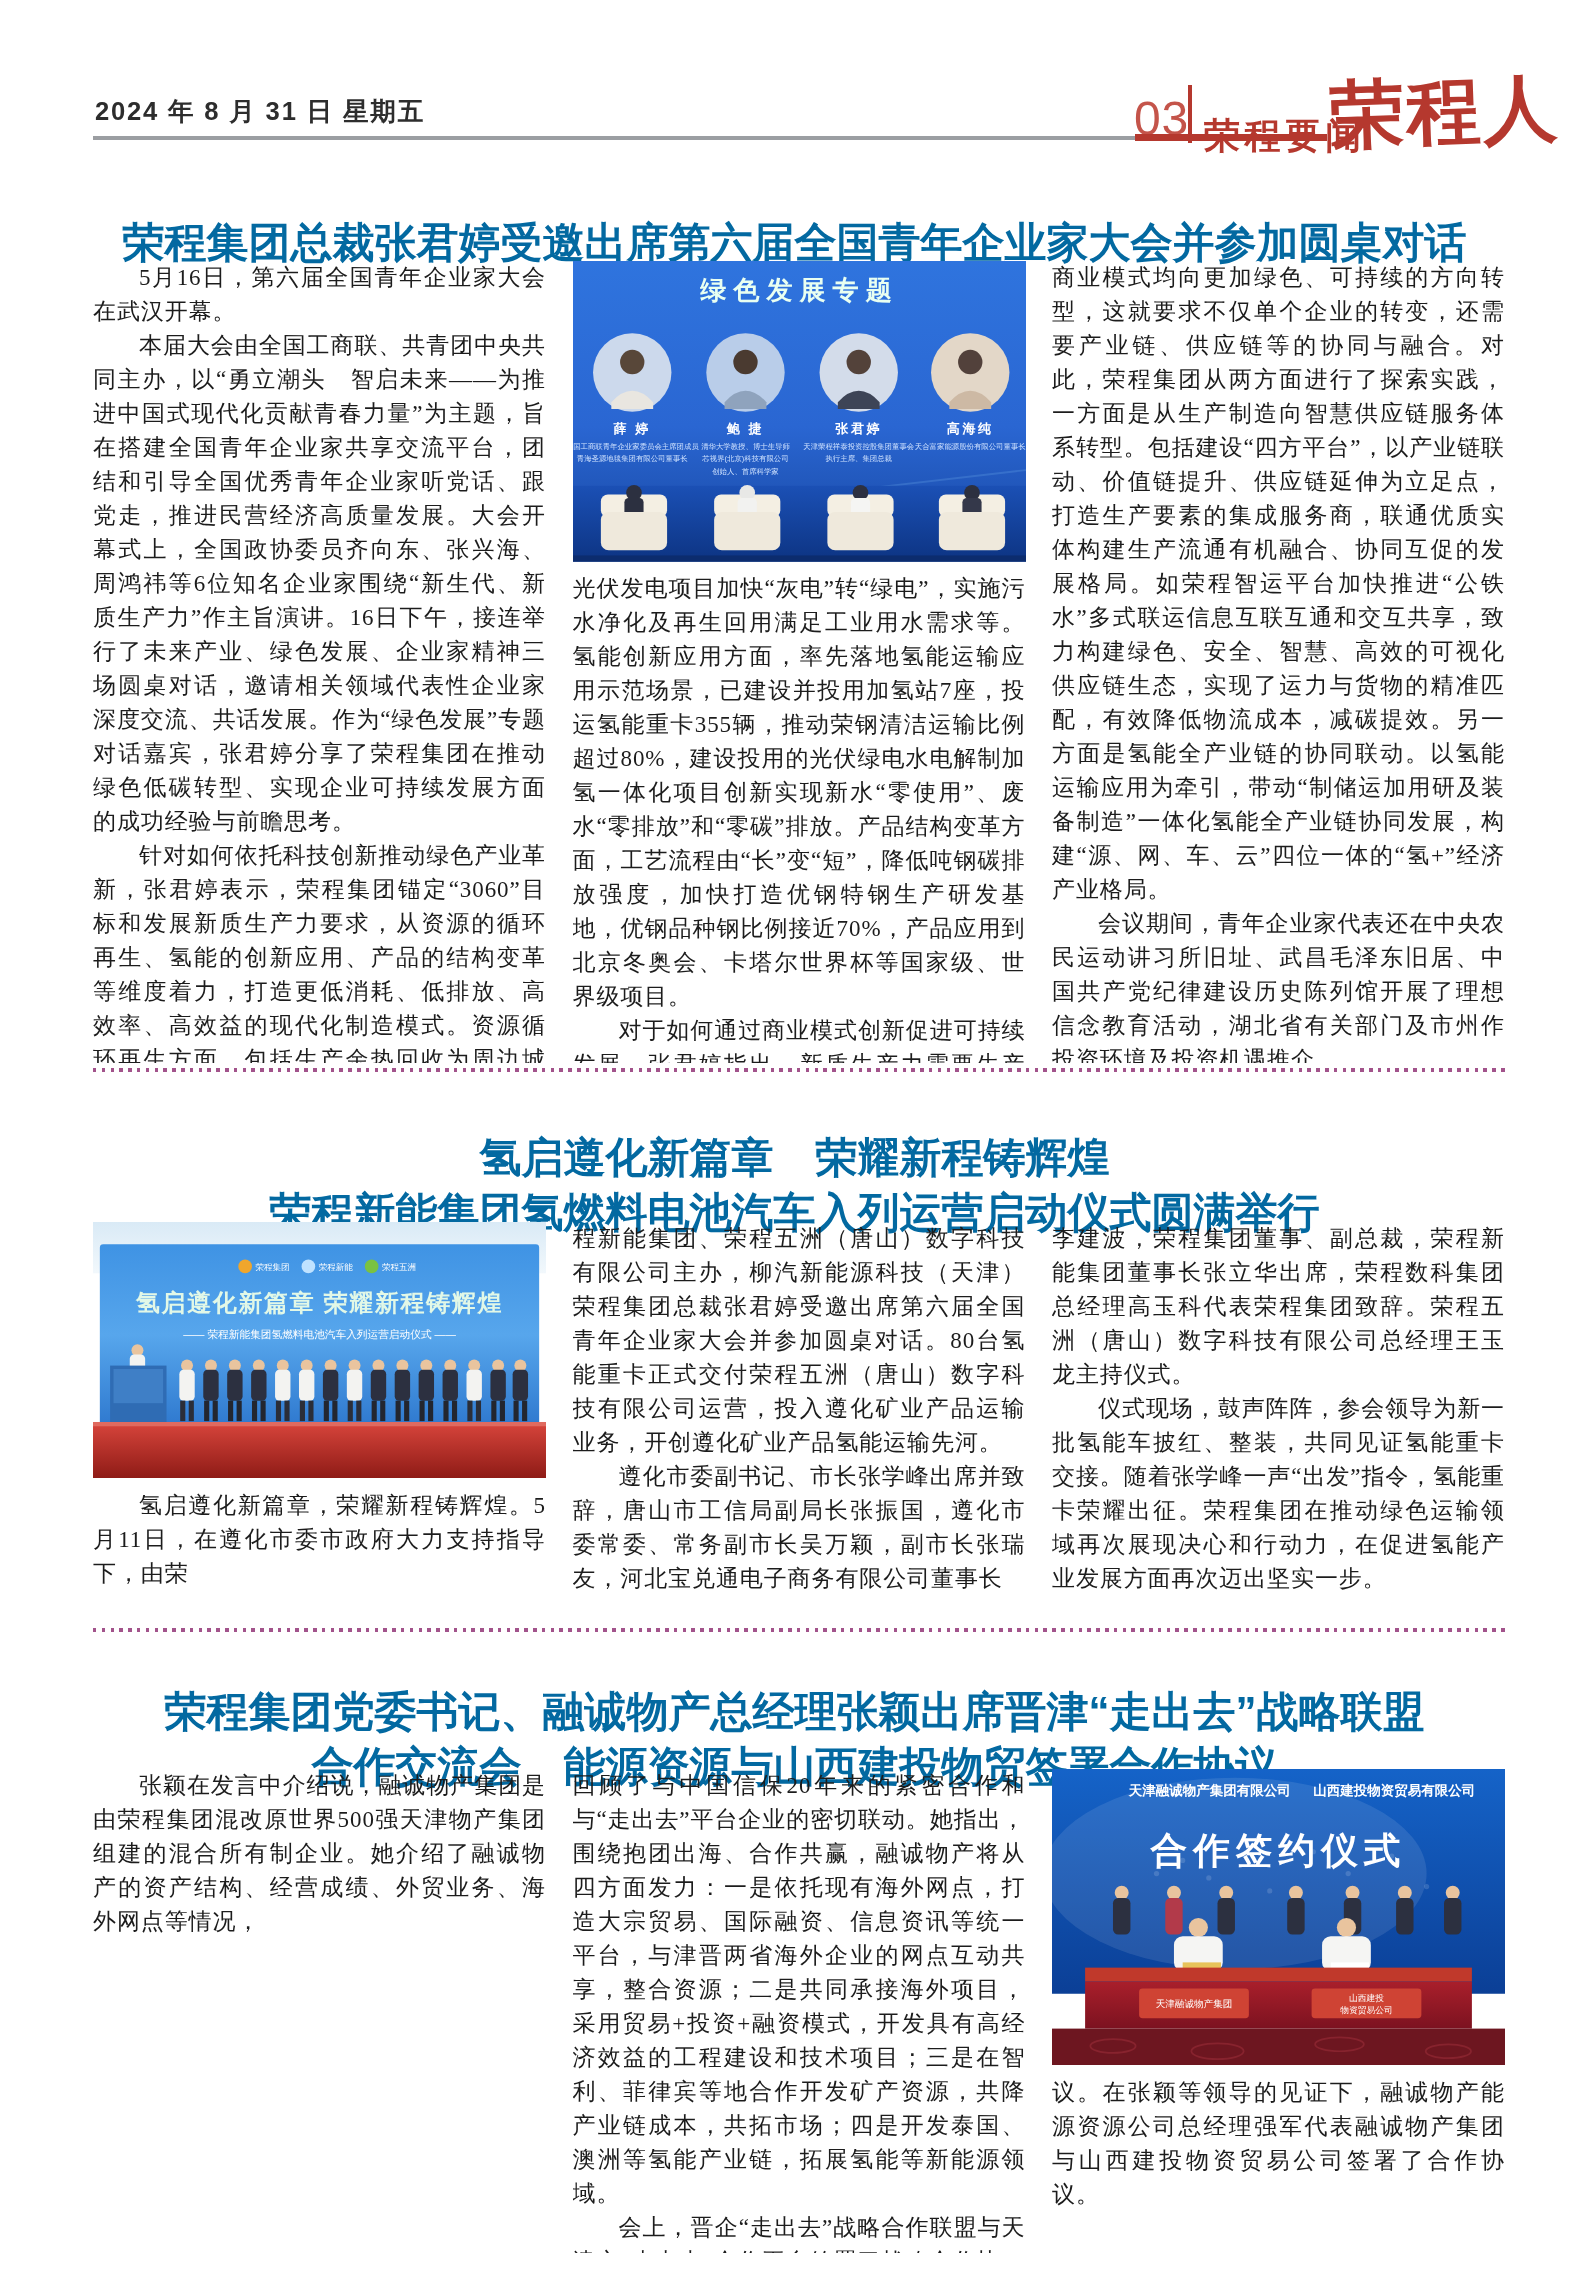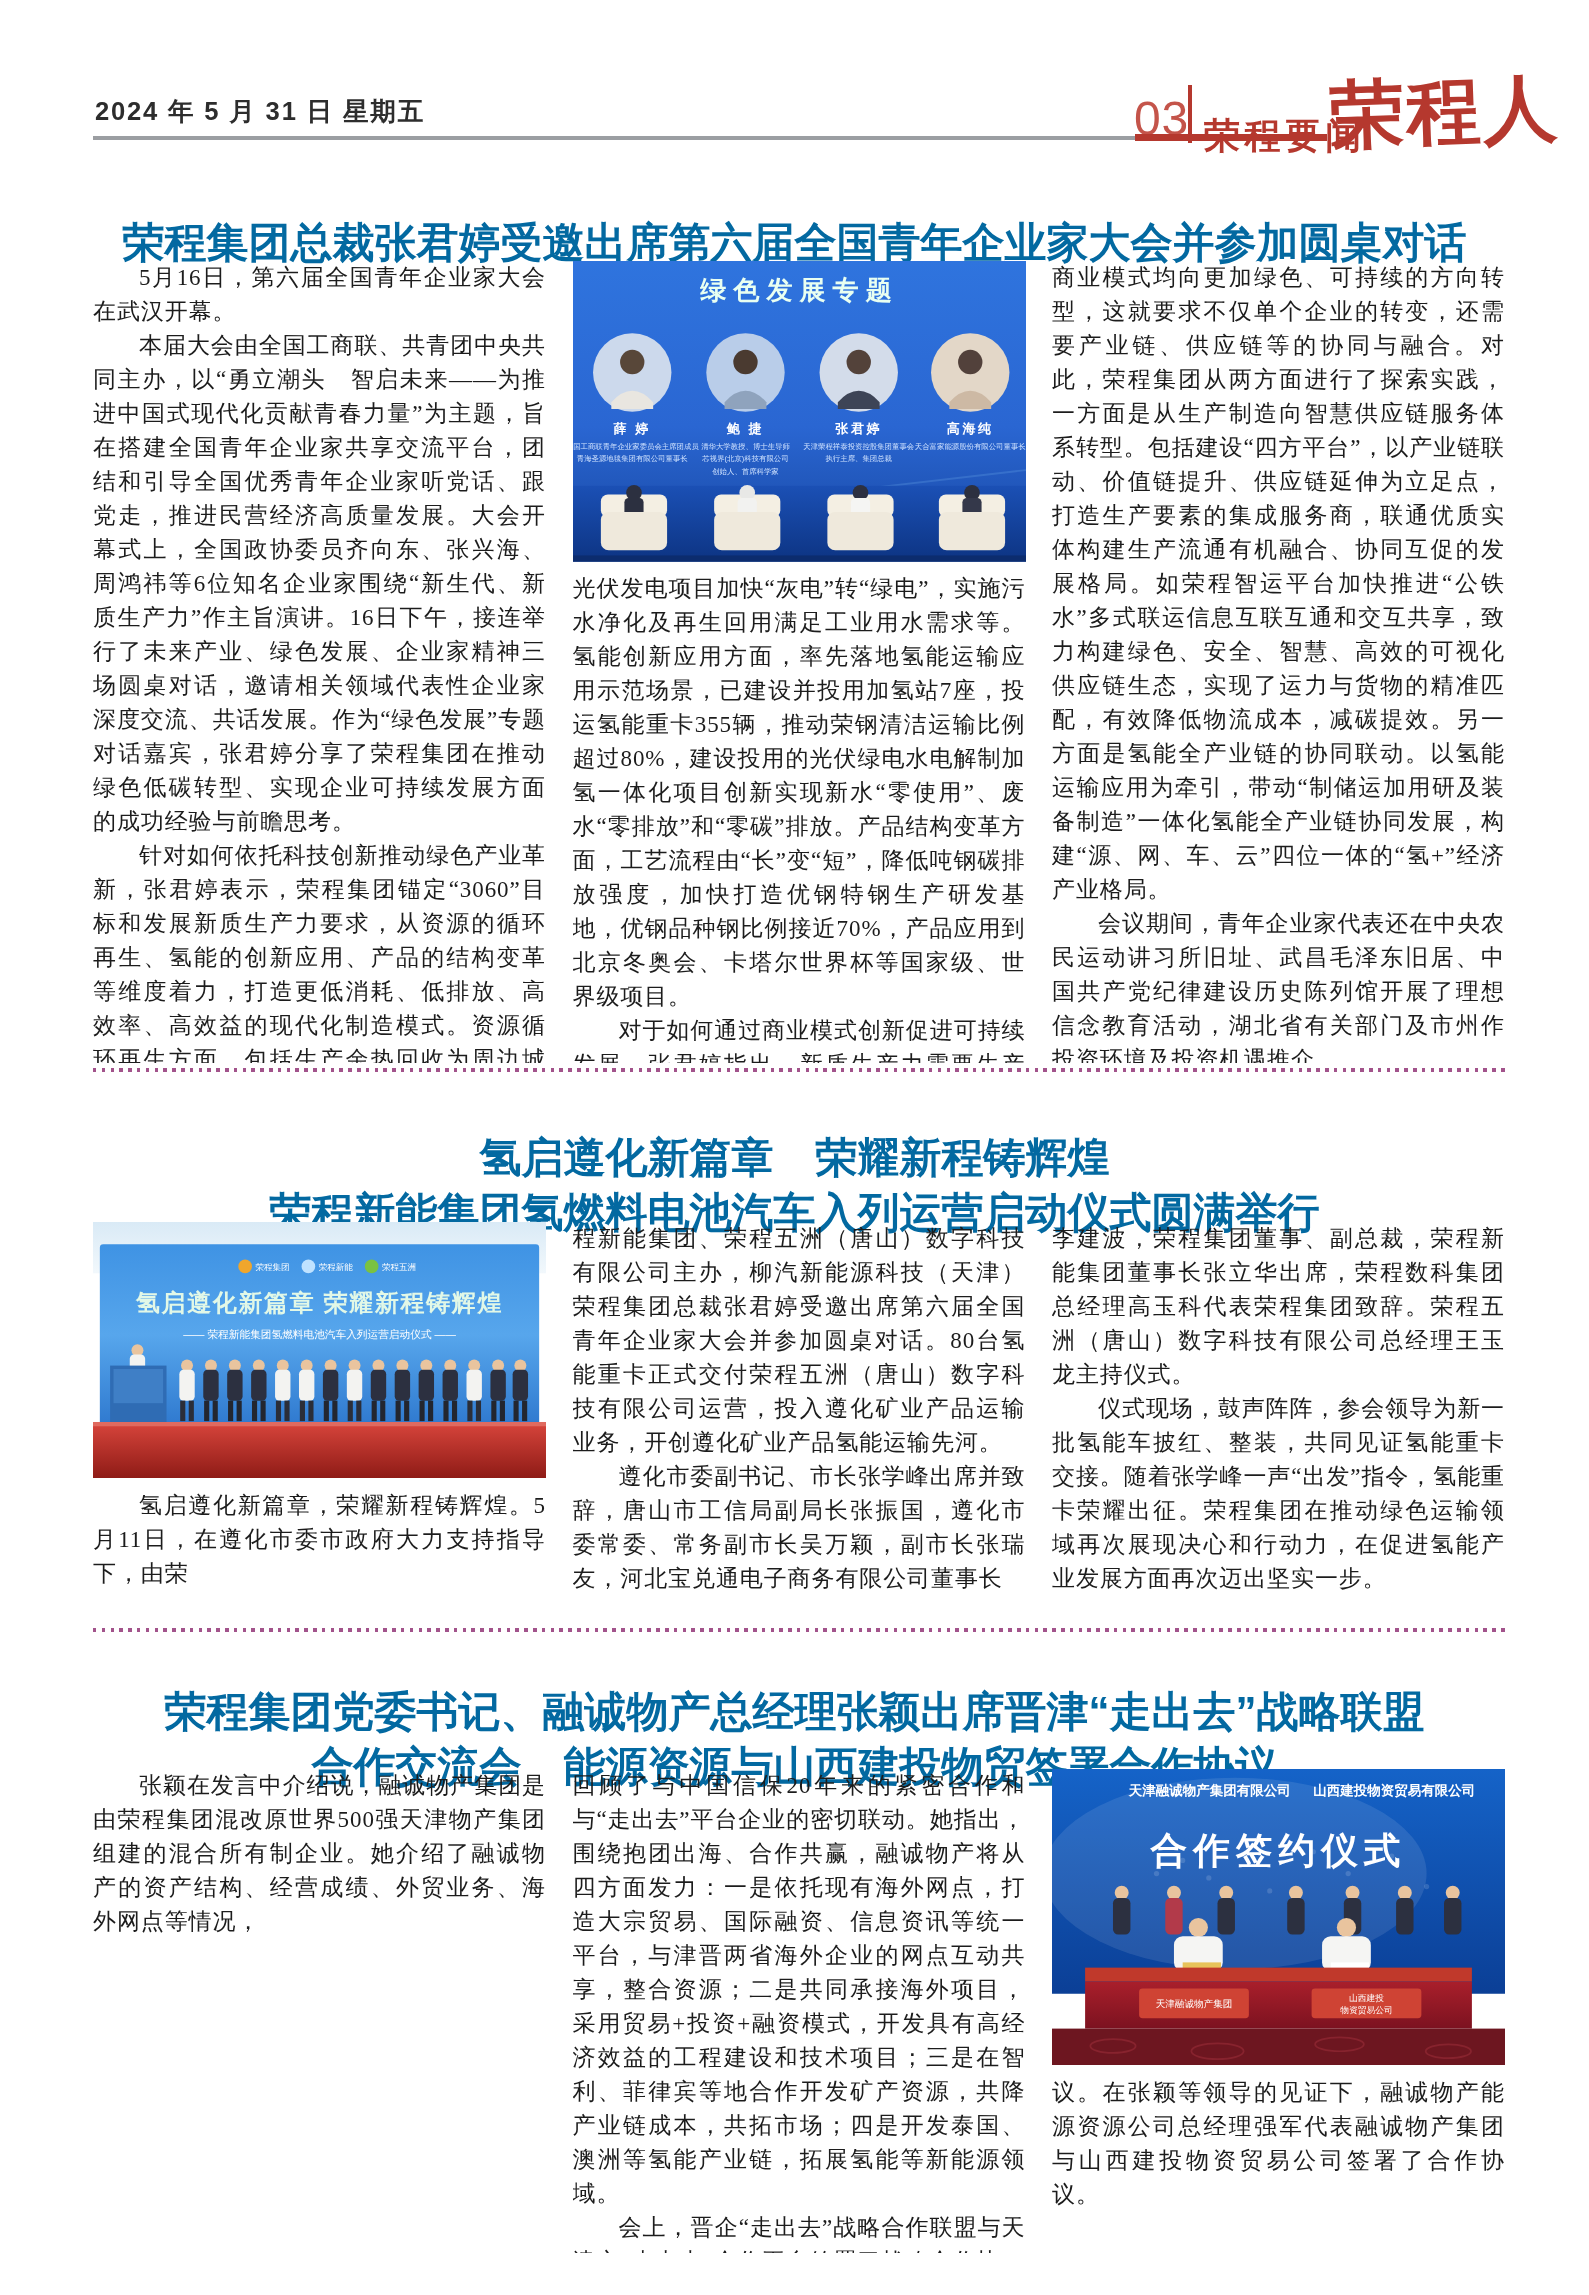--- a/index.html
+++ b/index.html
@@ -48,21 +48,21 @@
   #div1{top:1068px;}
   #div2{top:1628px;}
 
   svg text{font-family:"Liberation Sans","DejaVu Sans",sans-serif;}
 </style>
 </head>
 <body>
 
 <div class="page">
 
-  <div class="hdr-date">2024 年 5 月 31 日  星期五</div>
+  <div class="hdr-date">2024 年 8 月 31 日  星期五</div>
   <div class="hdr-pagenum">03</div>
   <div class="hdr-vbar"></div>
   <div class="hdr-section">荣程要闻</div>
   <div class="hdr-rule-gray"></div>
   <div class="hdr-rule-red"></div>
   <div class="masthead">荣程人</div>
 
   <h1 class="article-title" id="a1-title">荣程集团总裁张君婷受邀出席第六届全国青年企业家大会并参加圆桌对话</h1>
 
   <div class="cols" id="a1-cols">

